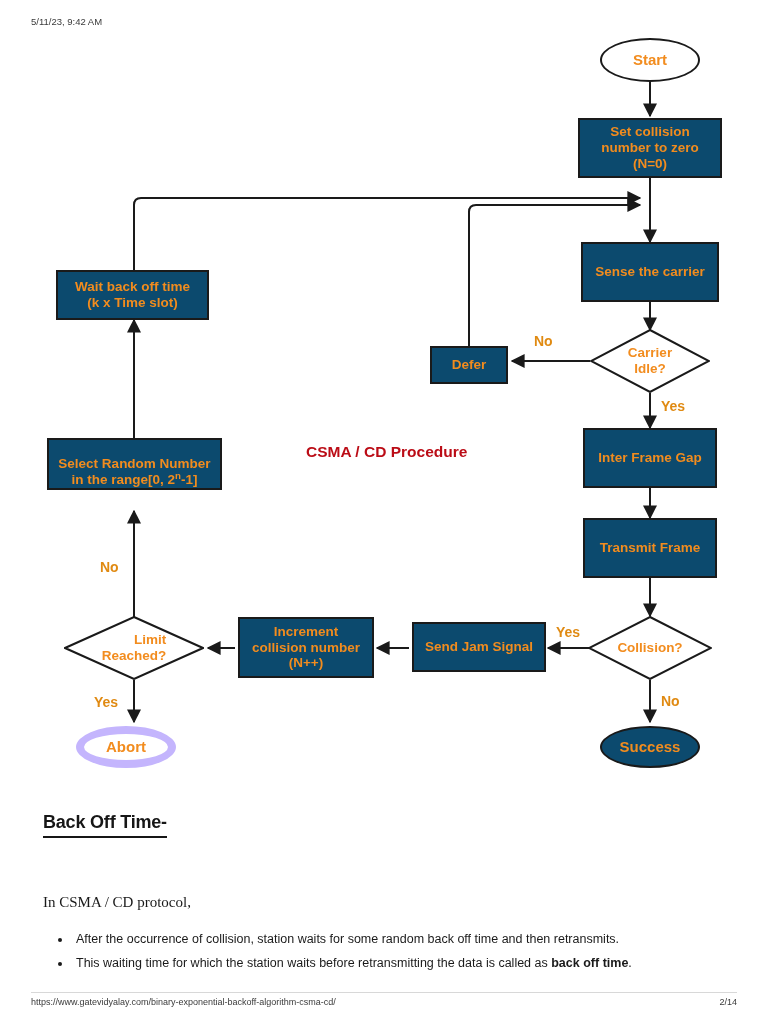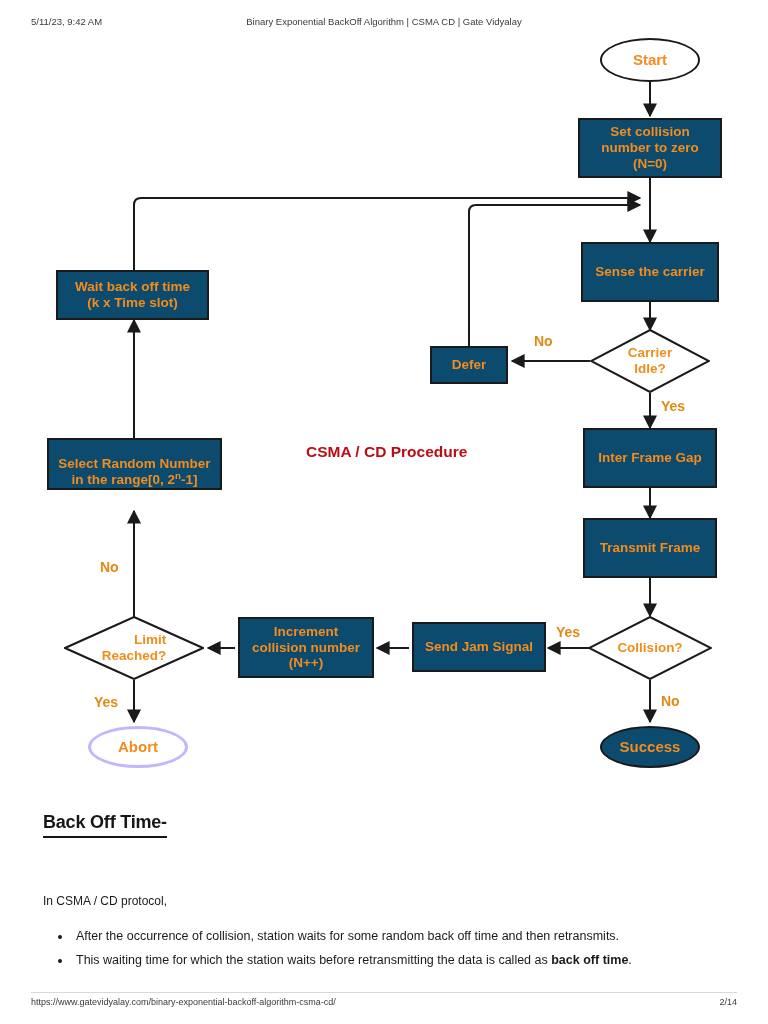--- a/index.html
+++ b/index.html
@@ -140,42 +140,42 @@
     font-weight: bold;
     color: #161616;
     margin: 0;
     padding: 0 0 3px 0;
     display: inline-block;
     border-bottom: 2px solid #161616;
     letter-spacing: -0.2px;
   }
   .lead {
     margin: 56px 0 0 0;
-    font-size: 12px;
+    font-size: 15px;
     color: #1a1a1a;
+    font-family: Liberation Serif, serif;
   }
   ul.bullets {
     margin: 16px 0 0 0;
     padding-left: 29px;
     list-style: disc;
   }
   ul.bullets li {
     font-size: 12.5px;
     color: #1a1a1a;
     line-height: 1.95;
     padding-left: 4px;
   }
   ul.bullets li b { font-weight: bold; }
 </style>
 </head>
 <body>
 
 <div class="page-header">
   <div class="hdr-date">5/11/23, 9:42 AM</div>
-  <div class="hdr-title">Binary Exponential BackOff Algorithm | CSMA CD | Gate Vidyalay</div>
 </div>
 
 <div class="figure">
 
   <svg class="svg-layer" width="768" height="760">
     <defs>
       <marker id="arrow" viewBox="0 0 10 10" refX="9" refY="5" markerWidth="7" markerHeight="7" orient="auto-start-reverse">
         <path d="M 0 0 L 10 5 L 0 10 z" fill="#1a1a1a"></path>
       </marker>
     </defs>
@@ -271,21 +271,21 @@
   </div>
 
   <div style="position:absolute; left:64px; top:586px; width:140px; height:64px;">
     <svg width="140" height="64">
       <polygon points="70,1 139,32 70,63 1,32" fill="#ffffff" stroke="#1a1a1a" stroke-width="2"></polygon>
     </svg>
     <div class="node dec" style="left:0; top:0; width:140px; height:64px;text-align:right;">Limit
 Reached?</div>
   </div>
 
-  <div class="node term" style="left:88px; top:696px; width:100px; height:42px; border:3px solid #c4b5fd; border-radius:50%; background:#fff;">
+  <div class="node term" style="left:76px; top:696px; width:100px; height:42px; border:8px solid #c4b5fd; border-radius:50%; background:#fff;">
     <span>Abort</span>
   </div>
 
   <div class="node rect" style="left:47px; top:408px; width:175px; height:52px;">
     <span>
       <span>Select Random Number
 in the range[0, 2</span><span class="sup">n</span><span>-1]</span>
     </span>
   </div>
 

